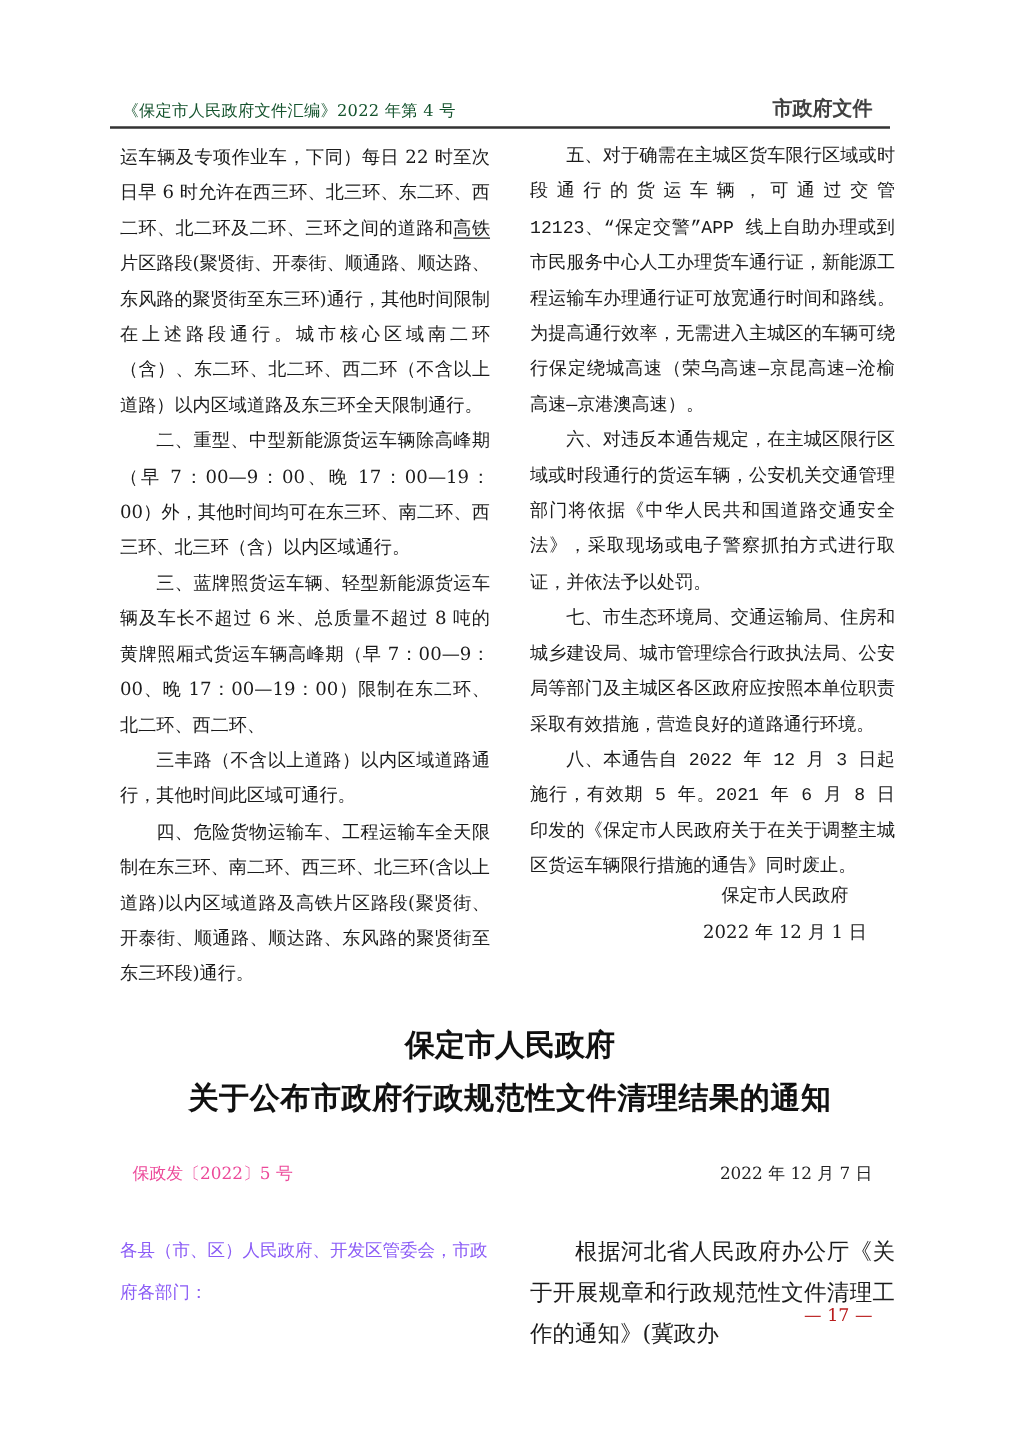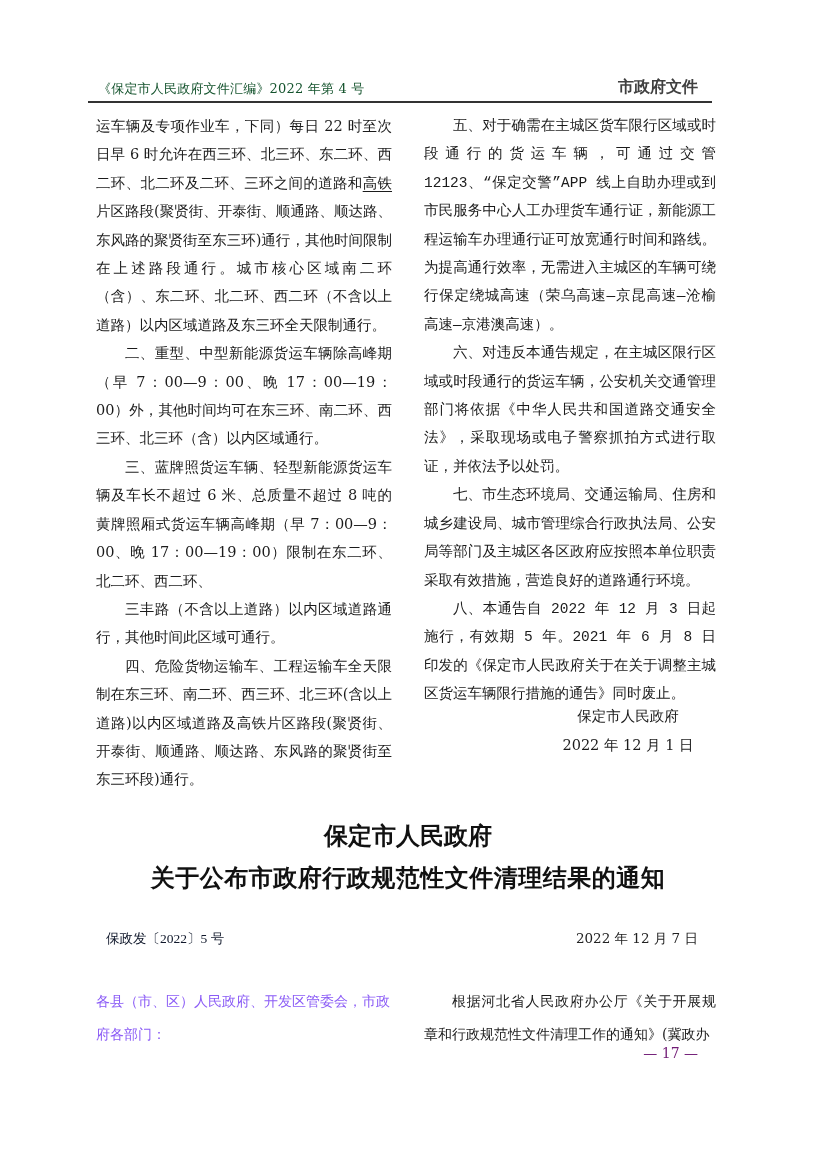--- a/index.html
+++ b/index.html
@@ -16,26 +16,26 @@
   .col p { margin: 0; }
   .indent { text-indent: 2em; }
   .underline { text-decoration: underline; text-underline-offset: 3px; }
   .signature { position: absolute; left: 540px; width: 160px; text-align: center; font-size: 14.5px; color: #1b1b1b; }
   .sig-org { top: 707px; left: 548px; }
   .sig-date { top: 736px; left: 548px; }
   .title { position: absolute; left: 60px; width: 696px; text-align: center; font-weight: bold;
            font-family: "DejaVu Serif", "Liberation Serif", serif; color: #111; }
   .title-1 { top: 820px; font-size: 24px; }
   .title-2 { top: 862px; font-size: 24px; letter-spacing: 0.5px; }
-  .docno { position: absolute; left: 106px; top: 930px; font-size: 13.5px; color: #0f172a; font-family: Liberation Serif, serif; }
+  .docno { position: absolute; left: 106px; top: 930px; font-size: 13.5px; color: #ec4899; }
   .docdate { position: absolute; right: 118px; top: 930px; font-size: 13.5px; color: #222; }
   .bottom-left { position: absolute; left: 96px; top: 985px; width: 298px; font-size: 14px; line-height: 33px; color: #8b5cf6; }
-  .bottom-right { position: absolute; left: 424px; top: 985px; width: 292px; font-size: 14px; line-height: 33px; color: #1b1b1b; text-align: justify; }
+  .bottom-right { position: absolute; left: 424px; top: 985px; width: 292px; font-size: 18px; line-height: 33px; color: #1b1b1b; text-align: justify; }
   .bottom-left p, .bottom-right p { margin: 0; }
-  .page-number { position: absolute; right: 118px; top: 1045px; font-size: 14px; color: #701a75; }
+  .page-number { position: absolute; right: 118px; top: 1045px; font-size: 14px; color: #b91c1c; }
 </style>
 </head>
 <body>
 
 <div class="header">
   <span class="header-left">《保定市人民政府文件汇编》2022 年第 4 号</span>
   <span class="header-right">市政府文件</span>
 </div>
 <div class="header-rule"></div>
 

